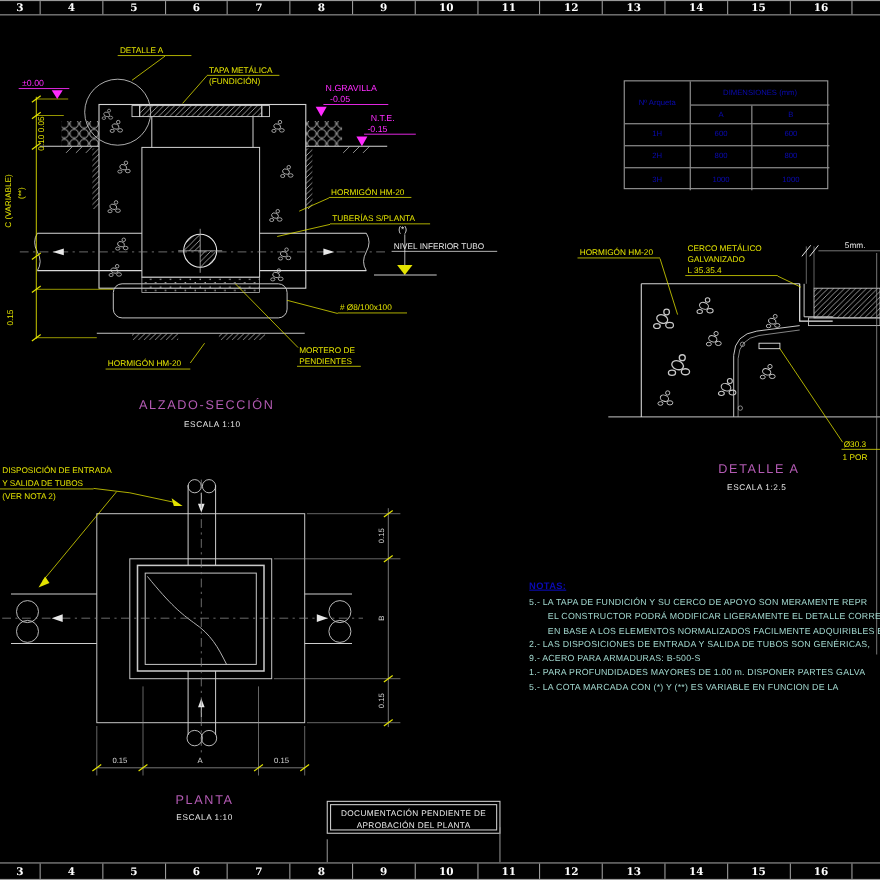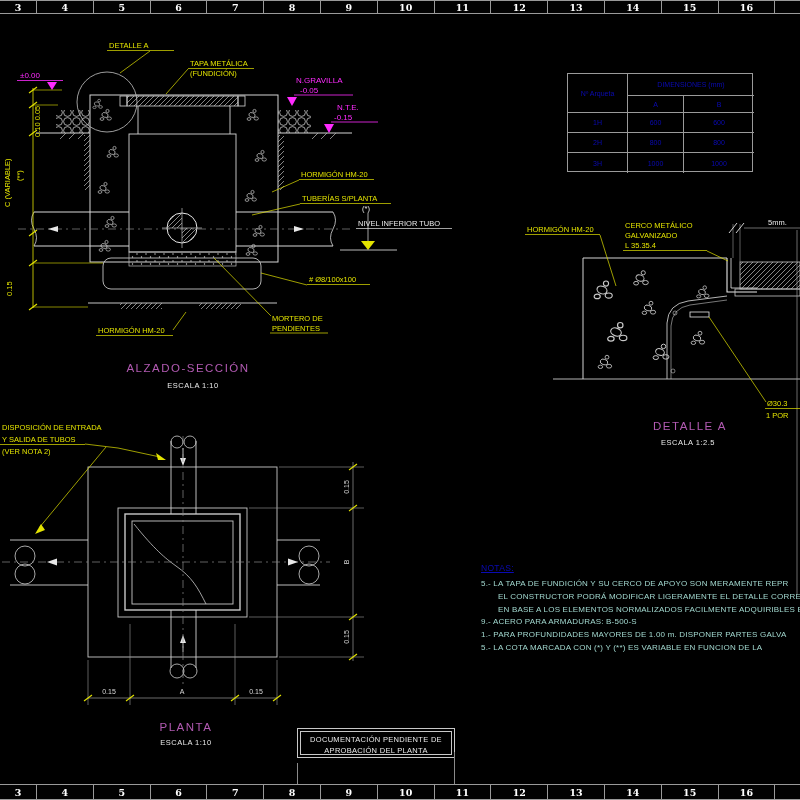--- a/index.html
+++ b/index.html
@@ -30,22 +30,22 @@
              display:grid;grid-template-columns:60px 56px 70px;grid-template-rows:22px 17px 20px 20px 20px;
              border:1px solid #9a9a9a;box-sizing:border-box;color:#0A0AB4;font-size:7px;}
   #dim-table .c{border-right:1px solid #9a9a9a;border-bottom:1px solid #9a9a9a;
                 display:flex;align-items:center;justify-content:center;box-sizing:border-box;}
   #dim-table .last{border-right:none;}
   #dim-table .bot{border-bottom:none;}
   .span-rows{grid-row:1/3;}
   .span-cols{grid-column:2/4;}
   
   #notes{position:absolute;left:481px;top:527px;width:319px;overflow:hidden;}
-  #notes .hdr{color:#0A0AB4;font-size:8.5px;font-weight:normal;text-decoration:underline;
-              margin-bottom:5px;letter-spacing:0.3px;margin-top:36px;}
+  #notes .hdr{color:#0A0AB4;font-size:8.5px;font-weight:bold;text-decoration:underline;
+              margin-bottom:5px;letter-spacing:0.3px;}
   .note-line{color:#A2D8CF;font-size:8px;line-height:12.8px;white-space:nowrap;letter-spacing:0.2px;}
   .note-indent{padding-left:17px;}
   
   #approval{position:absolute;left:297px;top:728px;width:158px;height:30px;
             border:1px solid #c8c8c8;box-sizing:border-box;}
   #approval .inner{position:absolute;left:2px;top:2px;right:2px;bottom:2px;
             border:1px solid #c8c8c8;color:#E8E8E8;font-size:7.5px;text-align:center;
             line-height:11px;padding-top:2px;box-sizing:border-box;letter-spacing:0.3px;}
   .vline{position:absolute;width:1px;background:#8a8a8a;}
 </style>
@@ -370,20 +370,21 @@
     <div class="c bot">3H</div>
     <div class="c bot">1000</div>
     <div class="c last bot">1000</div>
   </div>
 
   <div id="notes">
     <div class="hdr">NOTAS:</div>
     <div class="note-line">5.- LA TAPA DE FUNDICIÓN Y SU CERCO DE APOYO SON MERAMENTE REPR</div>
     <div class="note-line note-indent">EL CONSTRUCTOR PODRÁ MODIFICAR LIGERAMENTE EL DETALLE CORRES</div>
     <div class="note-line note-indent">EN BASE A LOS ELEMENTOS NORMALIZADOS FACILMENTE ADQUIRIBLES E</div>
+    <div class="note-line">2.- LAS DISPOSICIONES DE ENTRADA Y SALIDA DE TUBOS SON GENÉRICAS,</div>
     <div class="note-line">9.- ACERO PARA ARMADURAS: B-500-S</div>
     <div class="note-line">1.- PARA PROFUNDIDADES MAYORES DE 1.00 m. DISPONER PARTES GALVA</div>
     <div class="note-line">5.- LA COTA MARCADA CON (*) Y (**) ES VARIABLE EN FUNCION DE LA</div>
   </div>
 
   <div id="approval">
     <div class="inner">
       <div>DOCUMENTACIÓN PENDIENTE DE</div>
       <div>APROBACIÓN DEL PLANTA</div>
     </div>

